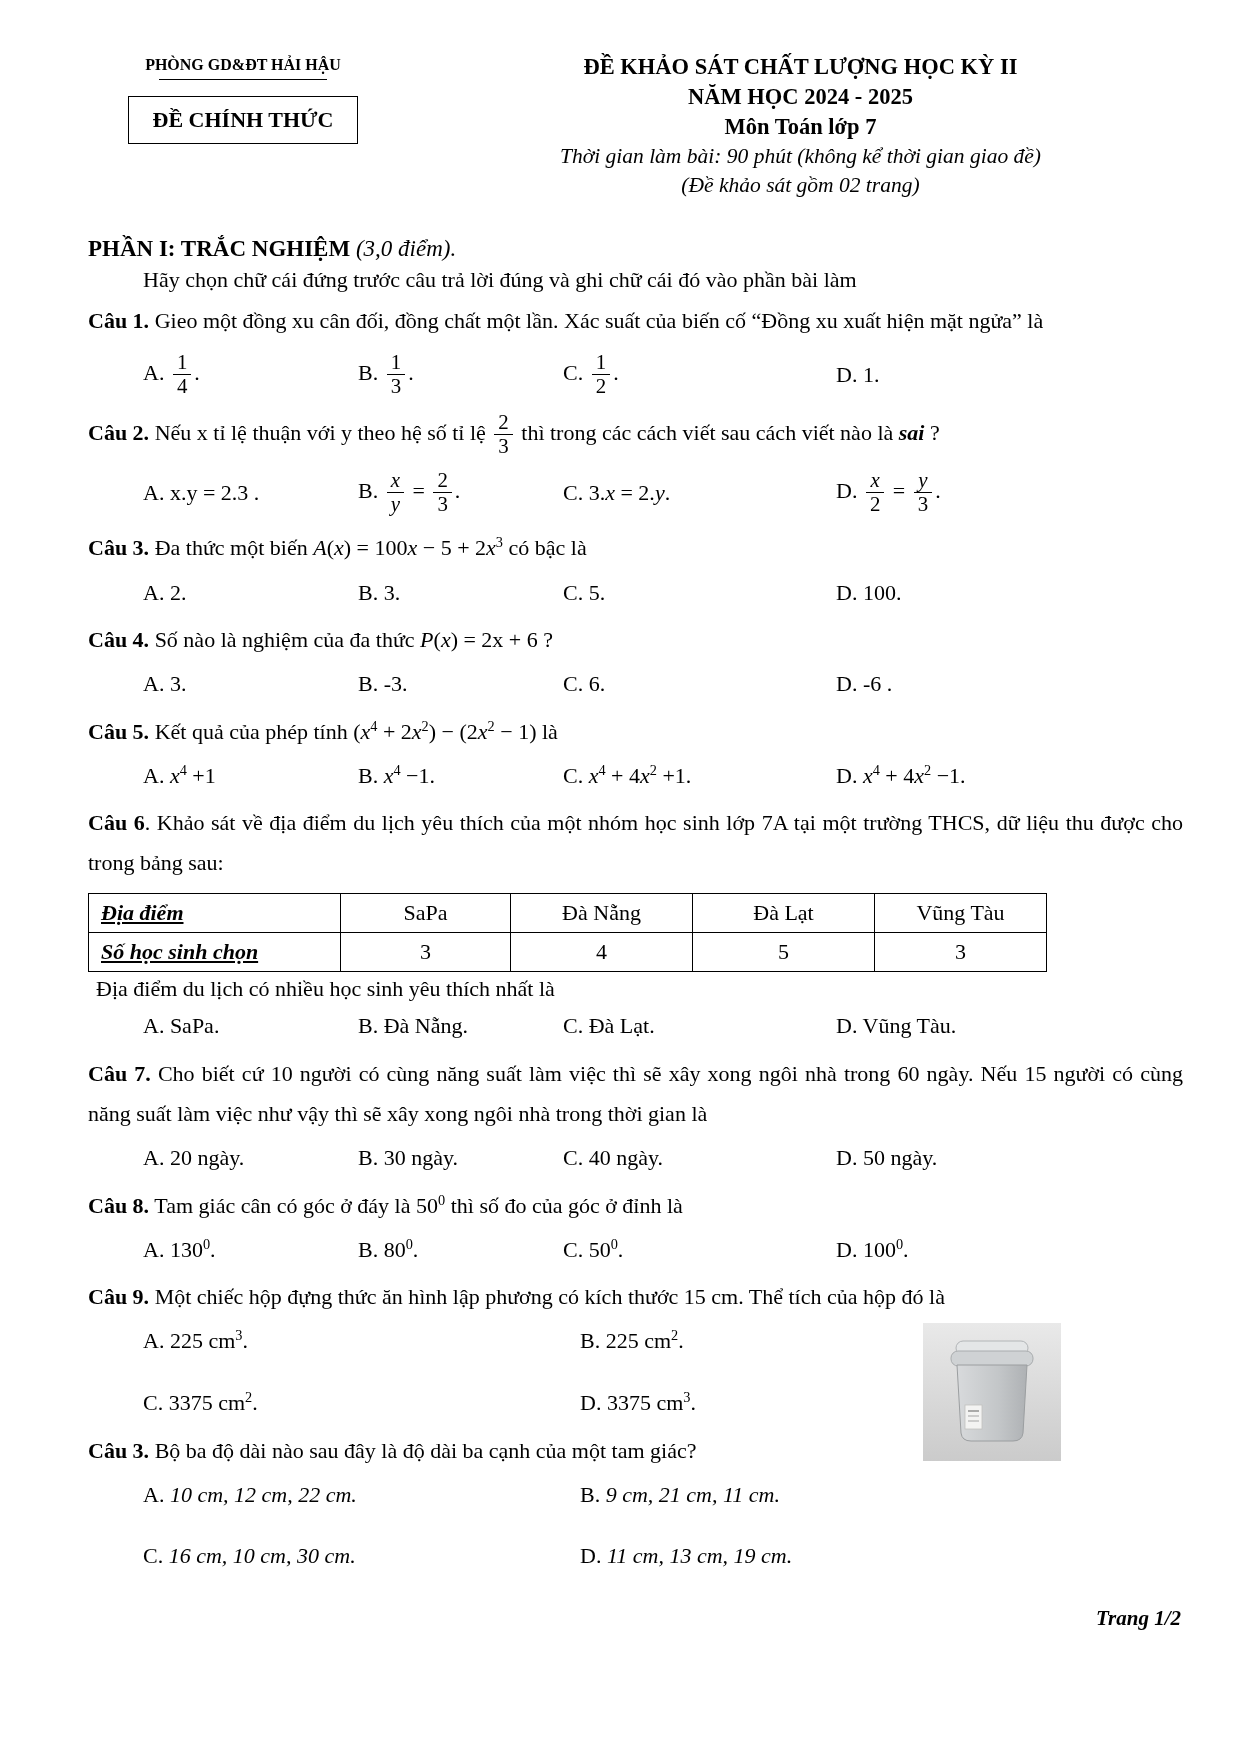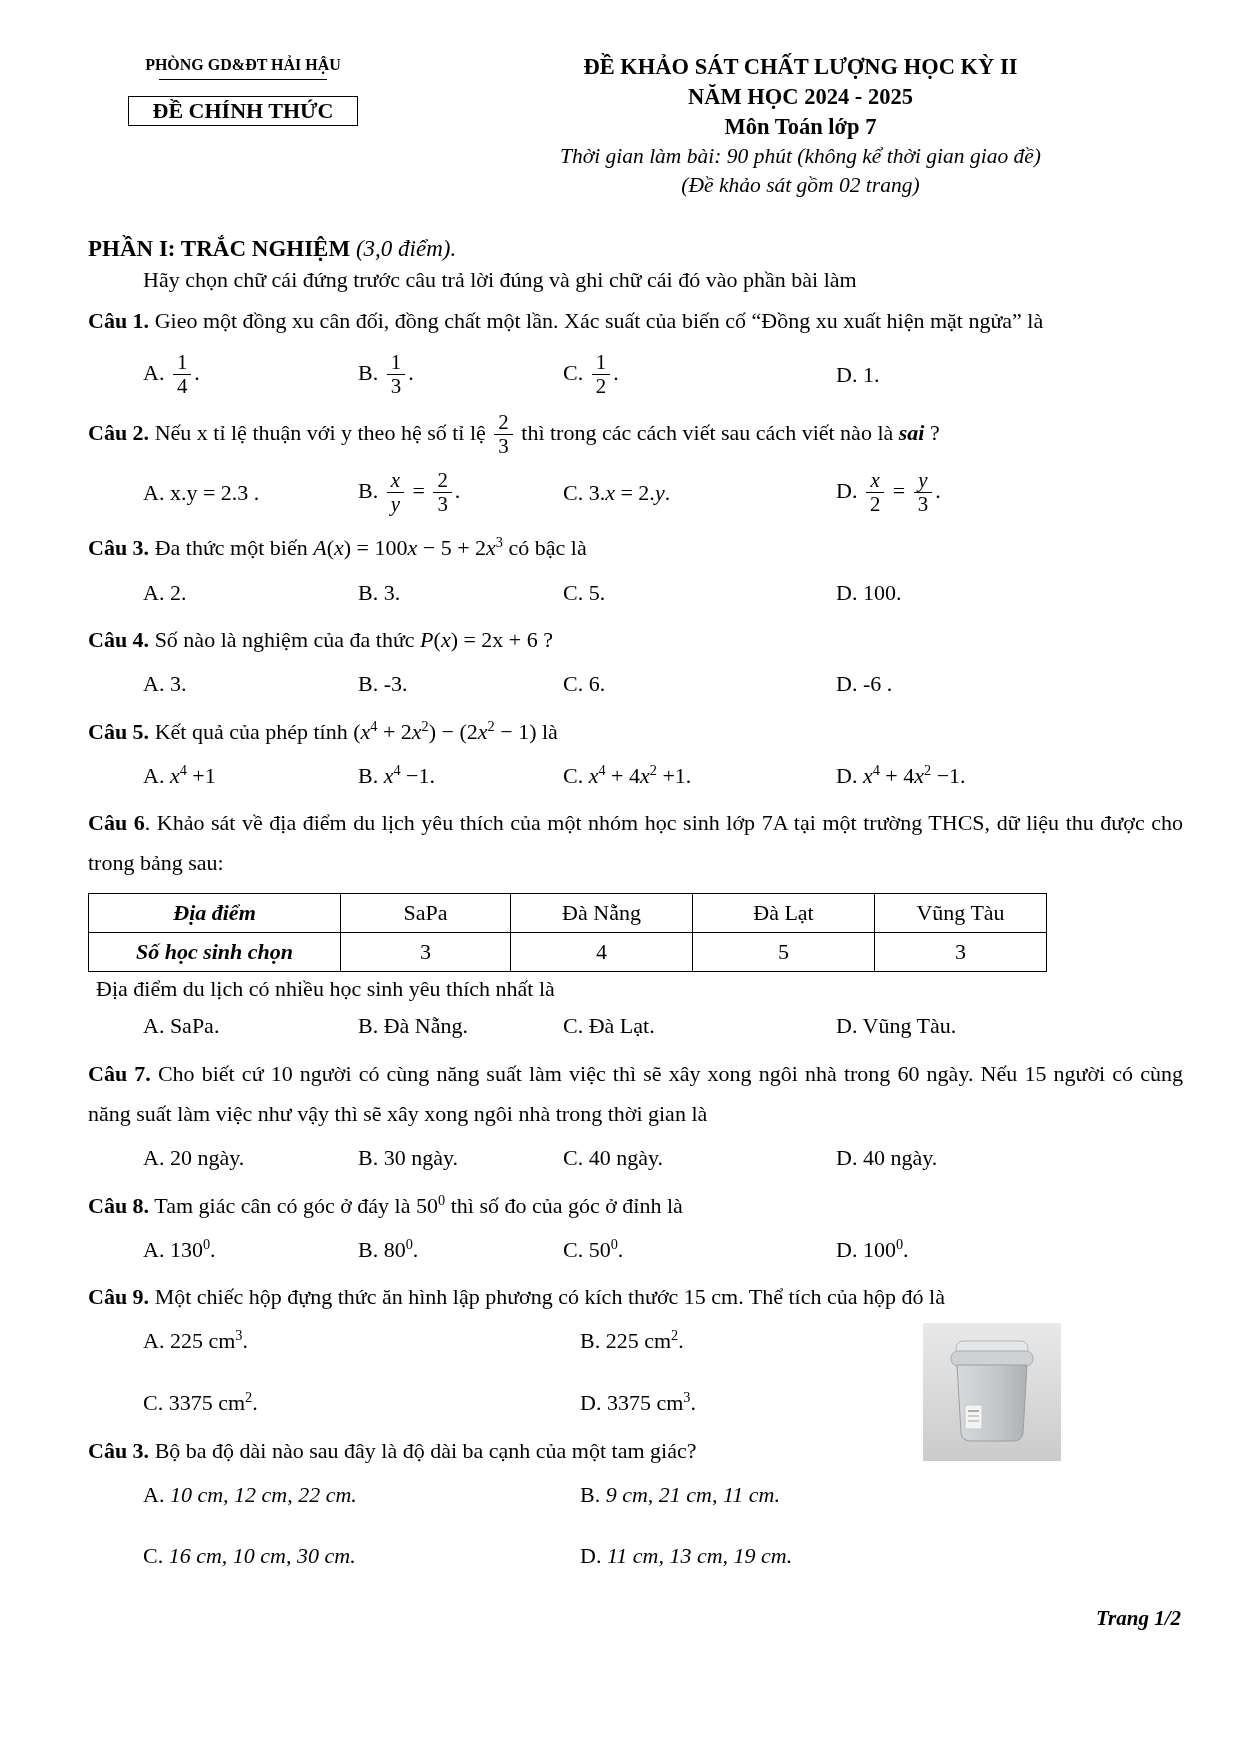--- a/index.html
+++ b/index.html
@@ -9,21 +9,21 @@
     color:#000; font-size:22px;
     position:relative; overflow:hidden;
   }
   .page { padding:52px 58px 0 88px; }
 
   
   .header { display:flex; align-items:flex-start; }
   .header-left { width:310px; text-align:center; padding-top:4px; }
   .office { font-weight:bold; font-size:16px; white-space:nowrap; }
   .office-rule { width:168px; border-top:1.6px solid #000; margin:5px auto 16px; height:0; }
-  .official-box { display:inline-block; border:1.8px solid #000; padding:1px 24px; font-weight:bold; font-size:22px; }
+  .official-box { display:inline-block; border:1.8px solid #000; padding:10px 24px; font-weight:bold; font-size:22px; }
   .header-right { flex:1; text-align:center; line-height:1.34; padding-left:20px; }
   .t-bold { font-weight:bold; font-size:22.5px; }
   .t-italic { font-style:italic; font-size:21.5px; }
 
   
   .part-heading { margin-top:36px; font-size:23px; }
   .ph-bold { font-weight:bold;text-align:center; }
   .ph-italic { font-style:italic; }
   .instruction { padding-left:55px; margin-top:5px; }
 
@@ -39,21 +39,21 @@
 
   sup { font-size:0.65em; }
   .frac { display:inline-flex; flex-direction:column; vertical-align:middle; text-align:center;
           line-height:1.12; font-size:0.95em; margin:0 3px; }
   .frac > span:first-child { border-bottom:1.5px solid #000; padding:0 4px; }
   .frac > span:last-child { padding:0 4px; }
 
   
   table.survey { border-collapse:collapse; table-layout:fixed; width:958px; margin:10px 0 4px; }
   table.survey td { border:1.7px solid #000; padding:6px 12px; text-align:center; font-size:22px; }
-  table.survey td.rowhead { text-align:center; font-weight:bold; font-style:italic; }
+  table.survey td.rowhead { text-align:left; font-weight:bold; font-style:italic;text-decoration:underline; }
   col.c0 { width:252px; } col.c1 { width:170px; } col.c2 { width:182px; }
   col.c3 { width:182px; } col.c4 { width:172px; }
   .table-note { padding-left:8px; margin:4px 0; }
 
   
   .q9 { position:relative; }
   .photo { position:absolute; top:46px; right:122px; width:138px; height:138px; }
 
   
   .footer { text-align:right; font-style:italic; font-weight:bold; font-size:21px; margin-top:30px; padding-right:2px; }
@@ -193,21 +193,21 @@
       <span class="opt">D. Vũng Tàu.</span>
     </div>
   </div>
 
   <div class="q">
     <p class="stem"><span class="qlabel">Câu 7.</span> <span>Cho biết cứ 10 người có cùng năng suất làm việc thì sẽ xây xong ngôi nhà trong  60  ngày. Nếu 15 người có cùng năng suất làm việc như vậy thì sẽ xây xong ngôi nhà trong thời gian là</span></p>
     <div class="opts opts4">
       <span class="opt">A. 20 ngày.</span>
       <span class="opt">B. 30 ngày.</span>
       <span class="opt">C. 40 ngày.</span>
-      <span class="opt">D. 40 ngày.</span>
+      <span class="opt">D. 50 ngày.</span>
     </div>
   </div>
 
   <div class="q">
     <p class="stem"><span class="qlabel">Câu 8.</span> <span>Tam giác cân có góc ở đáy là 50<sup>0</sup> thì số đo của góc ở đỉnh là</span></p>
     <div class="opts opts4">
       <span class="opt">A. 130<sup>0</sup>.</span>
       <span class="opt">B. 80<sup>0</sup>.</span>
       <span class="opt">C. 50<sup>0</sup>.</span>
       <span class="opt">D. 100<sup>0</sup>.</span>

